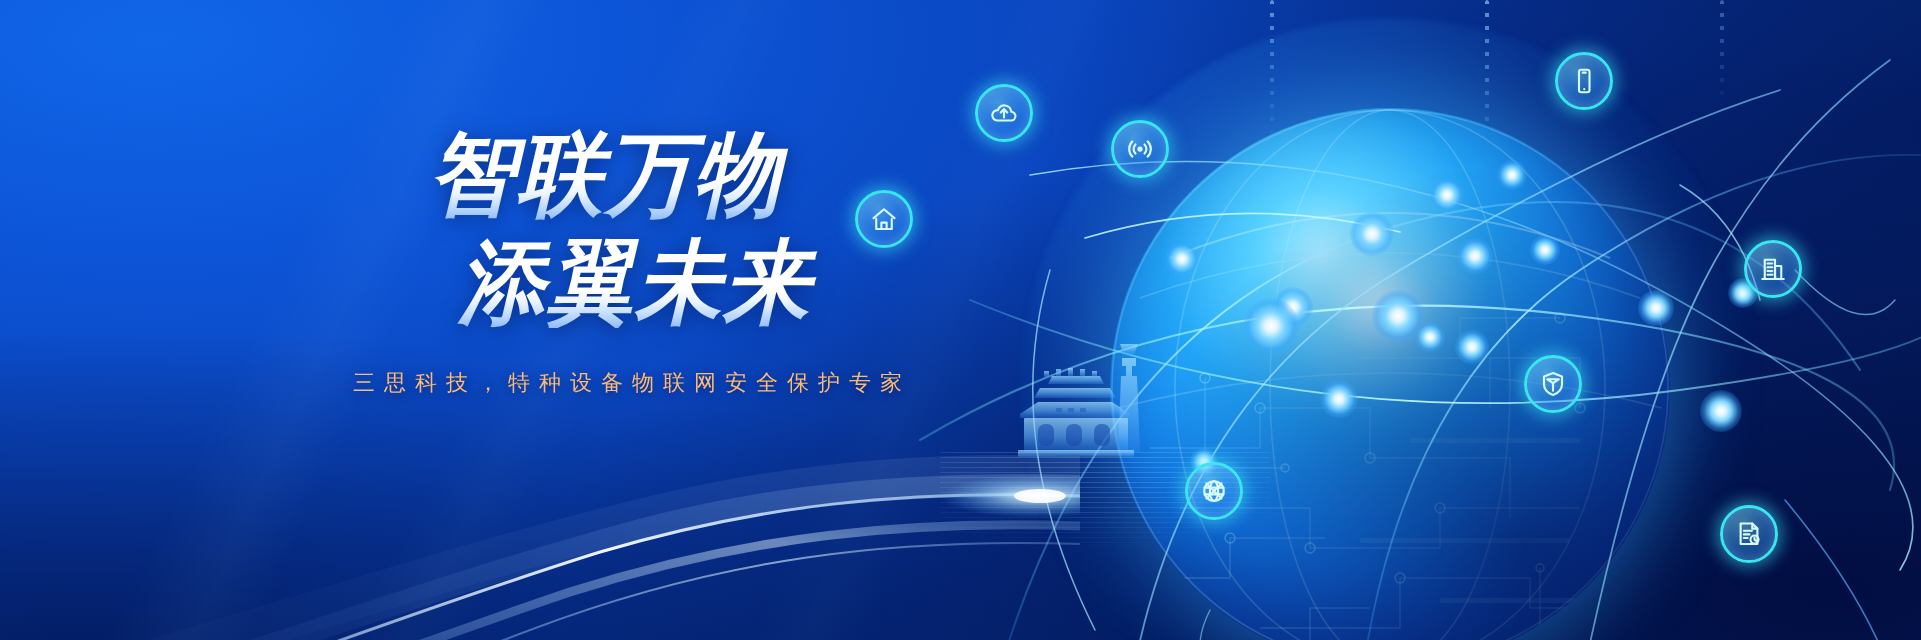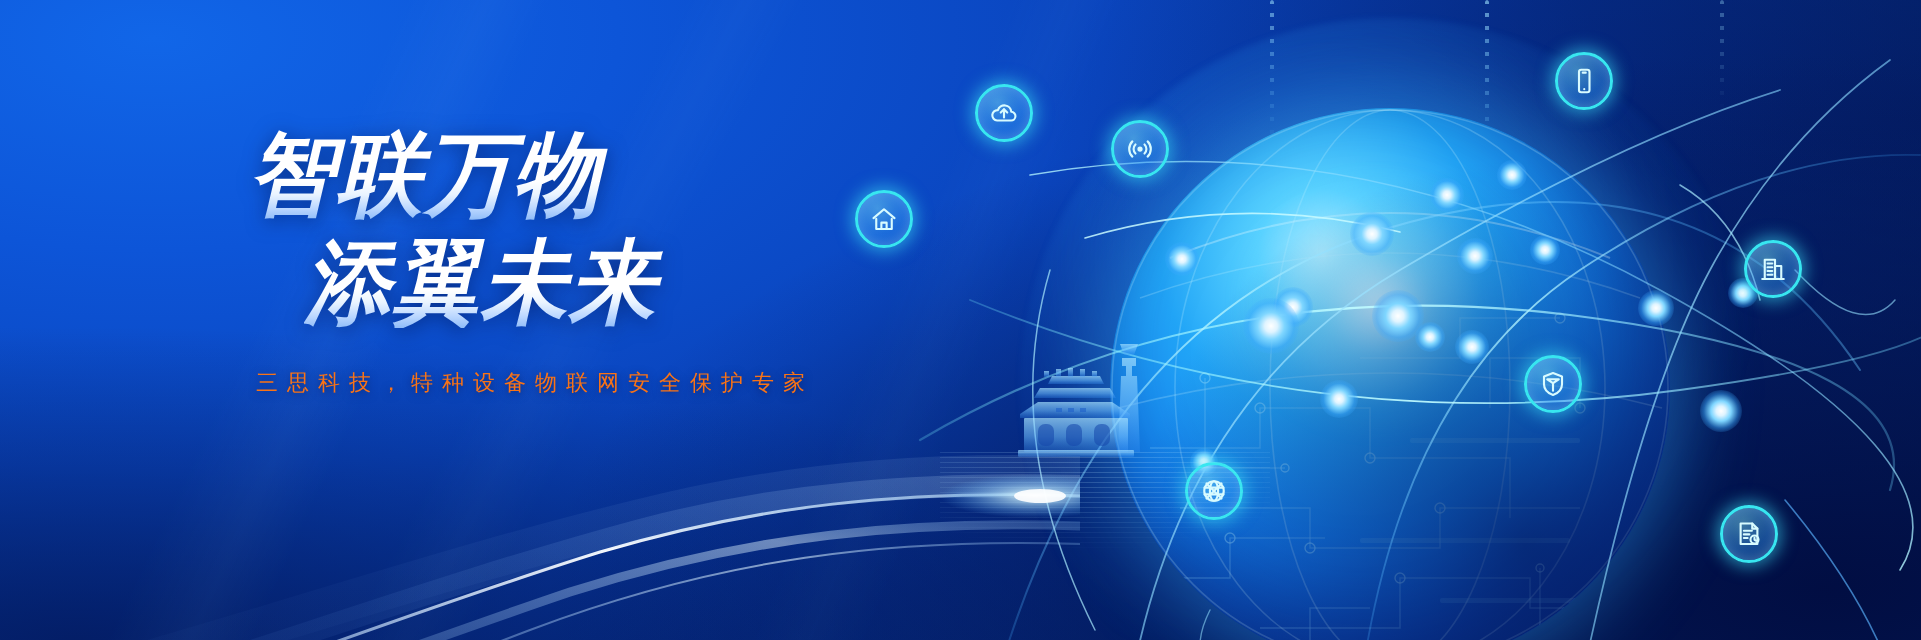--- a/index.html
+++ b/index.html
@@ -64,31 +64,31 @@
   .water{position:absolute;left:940px;top:452px;width:330px;height:100px;opacity:.75;
     background:
       repeating-linear-gradient(to bottom, rgba(190,235,255,.30) 0px, rgba(190,235,255,.30) 1px, rgba(190,235,255,0) 1px, rgba(190,235,255,0) 5px);
     mask-image:radial-gradient(75% 100% at 45% 0%, #000 0%, rgba(0,0,0,.6) 55%, rgba(0,0,0,0) 100%);
     -webkit-mask-image:radial-gradient(75% 100% at 45% 0%, #000 0%, rgba(0,0,0,.6) 55%, rgba(0,0,0,0) 100%);}
   
   .dotline{position:absolute;width:4px;
     background:repeating-linear-gradient(to bottom,#9fe3ff 0px,#9fe3ff 4px,rgba(0,0,0,0) 4px,rgba(0,0,0,0) 13px);
     border-radius:2px;}
   
-  .copy{position:absolute;left:248px;top:128px;width:760px;}
+  .copy{position:absolute;left:248px;top:128px;width:760px;text-align:center;}
   .headline{margin:0;color:#fff;font-weight:700;letter-spacing:2px;line-height:1;
     font-size:92px;
     font-family:"Liberation Sans","DejaVu Sans",sans-serif;
     transform:scaleX(.94);transform-origin:left center;
     background:linear-gradient(to bottom,#ffffff 0%,#ffffff 58%,#eaf4ff 72%,#b9d6ff 88%,#8fbcf8 100%);
     -webkit-background-clip:text;background-clip:text;color:transparent;
     filter:drop-shadow(0 3px 10px rgba(2,20,80,.55));
     font-style:italic;}
   .headline.l2{margin-left:56px;margin-top:16px;}
-  .subtitle{margin:40px 0 0 8px;color:#f97316;font-size:22px;letter-spacing:9px;
+  .subtitle{margin:40px 0 0 8px;color:#fdba74;font-size:22px;letter-spacing:9px;
     font-weight:400;white-space:nowrap;
     text-shadow:0 2px 8px rgba(2,20,80,.6);font-family:Liberation Mono, monospace;}
 </style>
 </head>
 <body>
 
 <div id="stage">
 
   <div class="bg-base"></div>
   <div class="bg-deep"></div>

